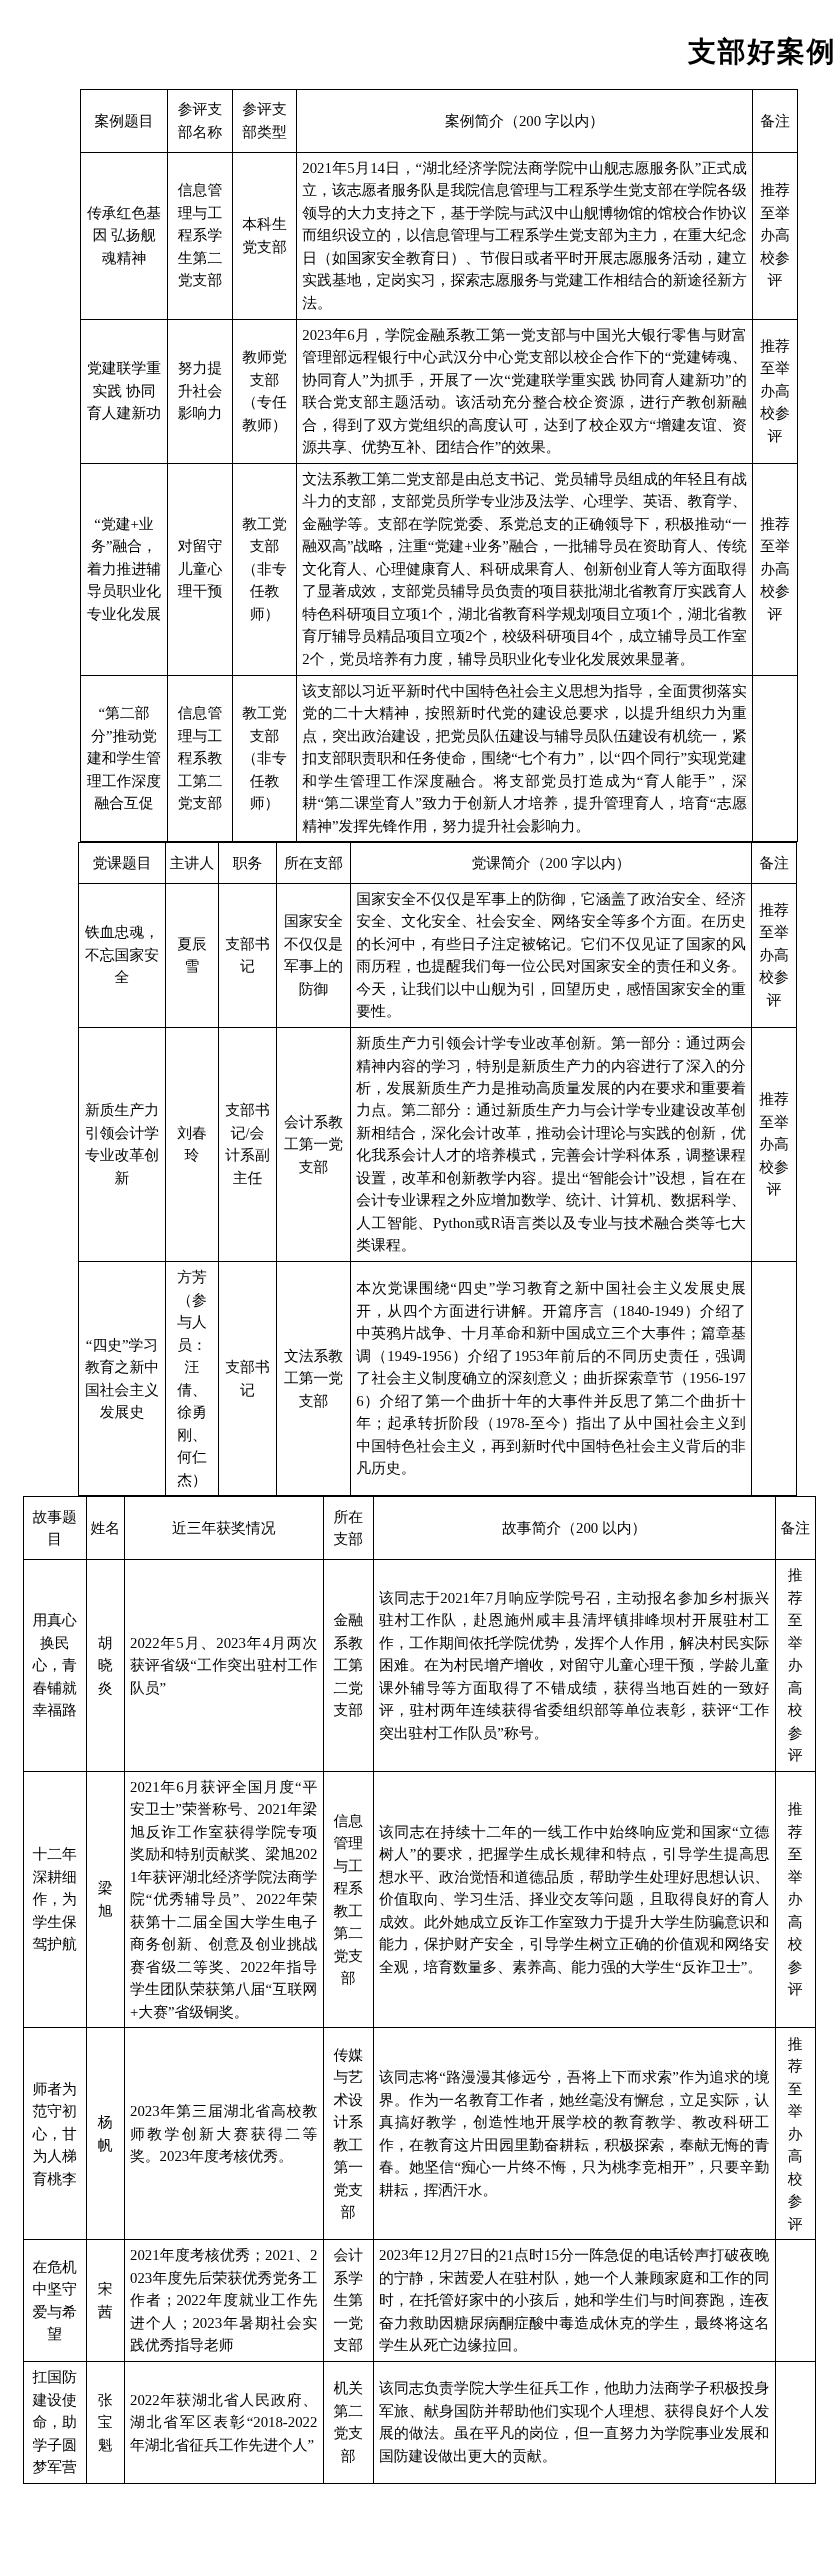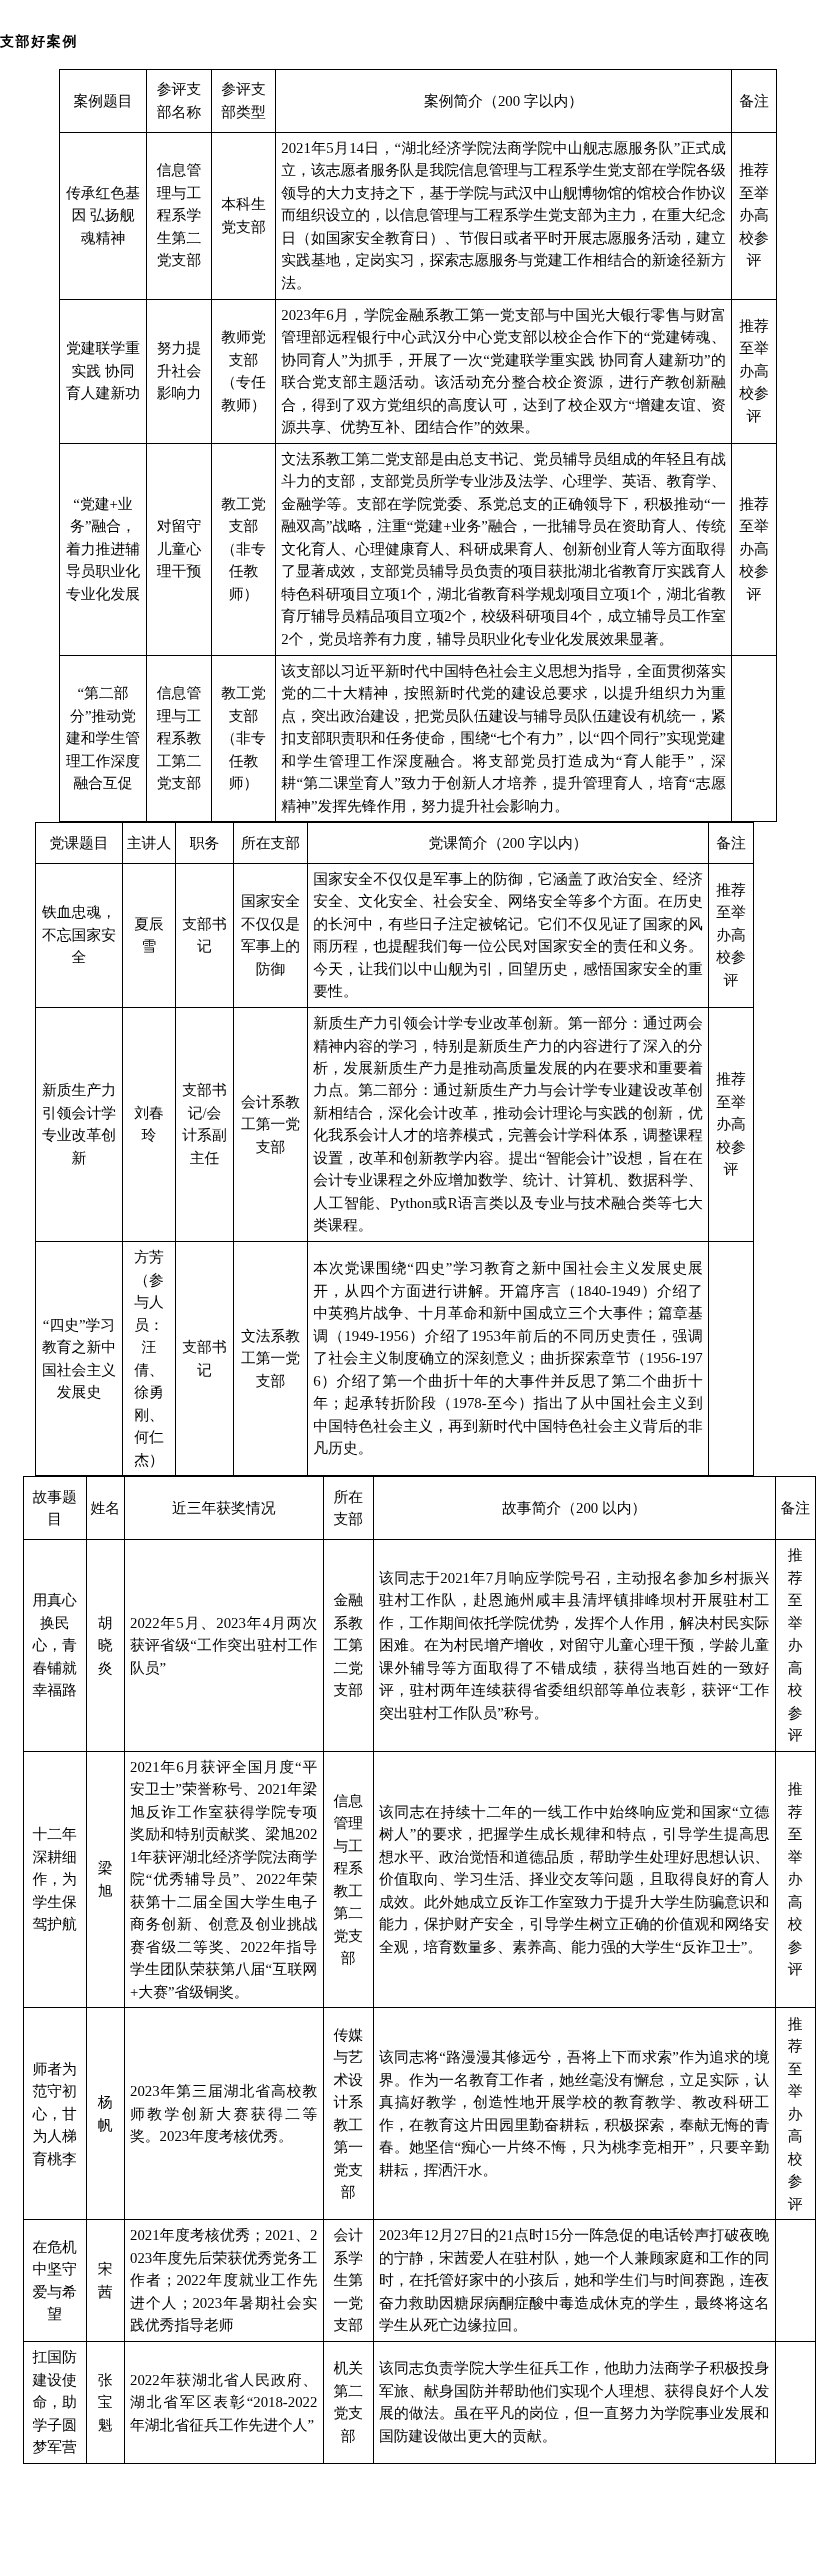--- a/index.html
+++ b/index.html
@@ -3,23 +3,23 @@
 <meta charset="utf-8">
 <style>
   html,body{margin:0;padding:0;background:#ffffff;}
   body{
     width:836px;
     font-family:"Liberation Serif","DejaVu Serif",serif;
     color:#000;
   }
   .page{width:836px;min-height:2576px;background:#fff;overflow:hidden;}
   .doc-title{
-    font-size:14px;
+    font-size:28px;
     font-weight:700;
-    text-align:left;
+    text-align:right;
     letter-spacing:1.6px;
     margin:27px 0 18px 0;
   }
   .sec-first .doc-title{margin-top:33px;}
   table.grid{
     border-collapse:collapse;
     table-layout:fixed;
     border:1.6px solid #000;
   }
   .grid th,.grid td{
@@ -28,22 +28,22 @@
     font-weight:400;
     line-height:1.52;
     padding:4.2px 5.3px;
     text-align:center;
     vertical-align:middle;
     word-break:break-all;
     overflow-wrap:anywhere;
   }
   .grid th{padding:8.4px 3.2px;}
   .grid td.prose{text-align:justify;}
-  .t0{margin-left:59px;}
-  .t1{margin-left:35px;padding-left:8px;}
+  .t0{margin-left:80px;}
+  .t1{margin-left:78px;padding-left:8px;}
   .t2{margin-left:22.7px;}
   .t0 col:nth-child(1){width:87px;}
   .t0 col:nth-child(2){width:65px;}
   .t0 col:nth-child(3){width:64px;}
   .t0 col:nth-child(4){width:456px;}
   .t0 col:nth-child(5){width:45px;}
   .t1 col:nth-child(1){width:87px;}
   .t1 col:nth-child(2){width:53px;}
   .t1 col:nth-child(3){width:58px;}
   .t1 col:nth-child(4){width:74px;}

